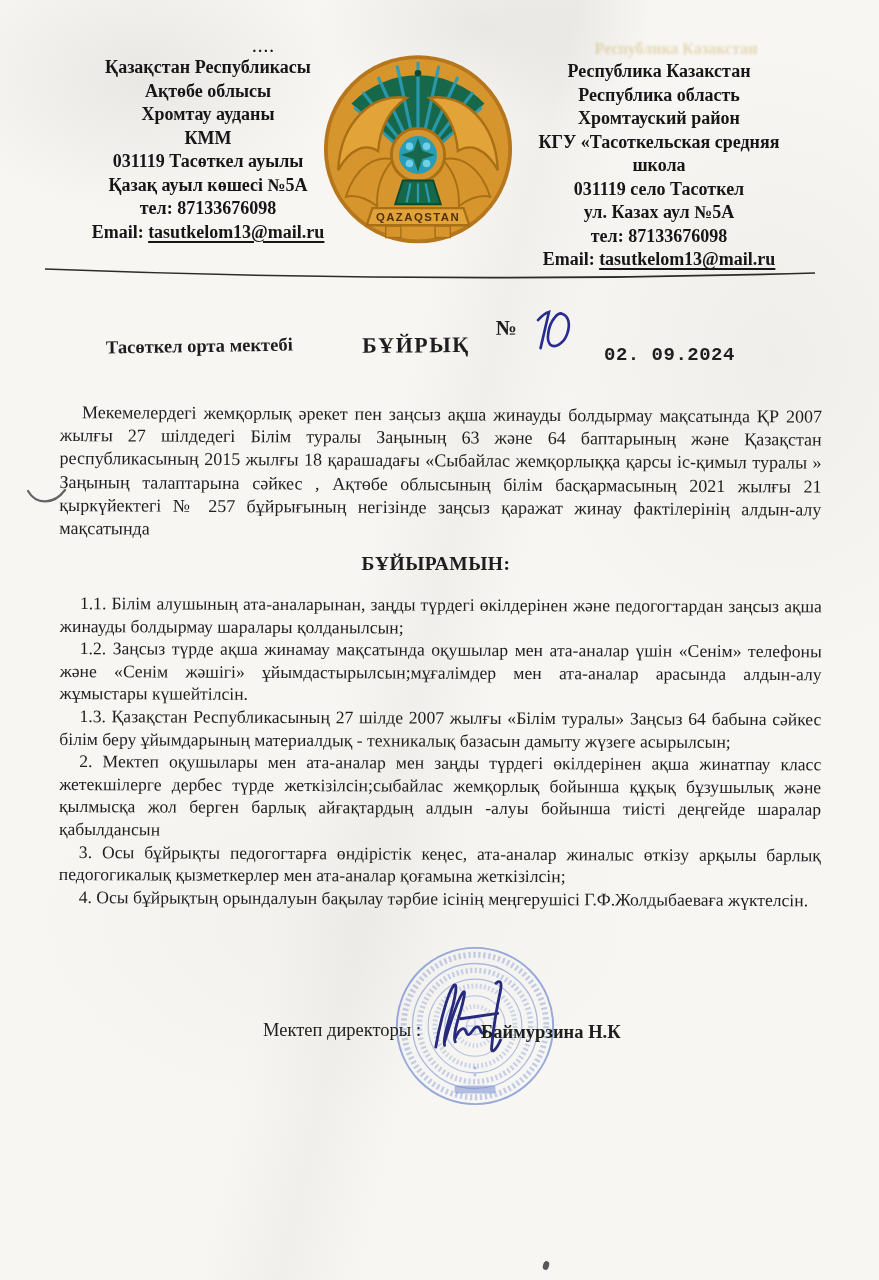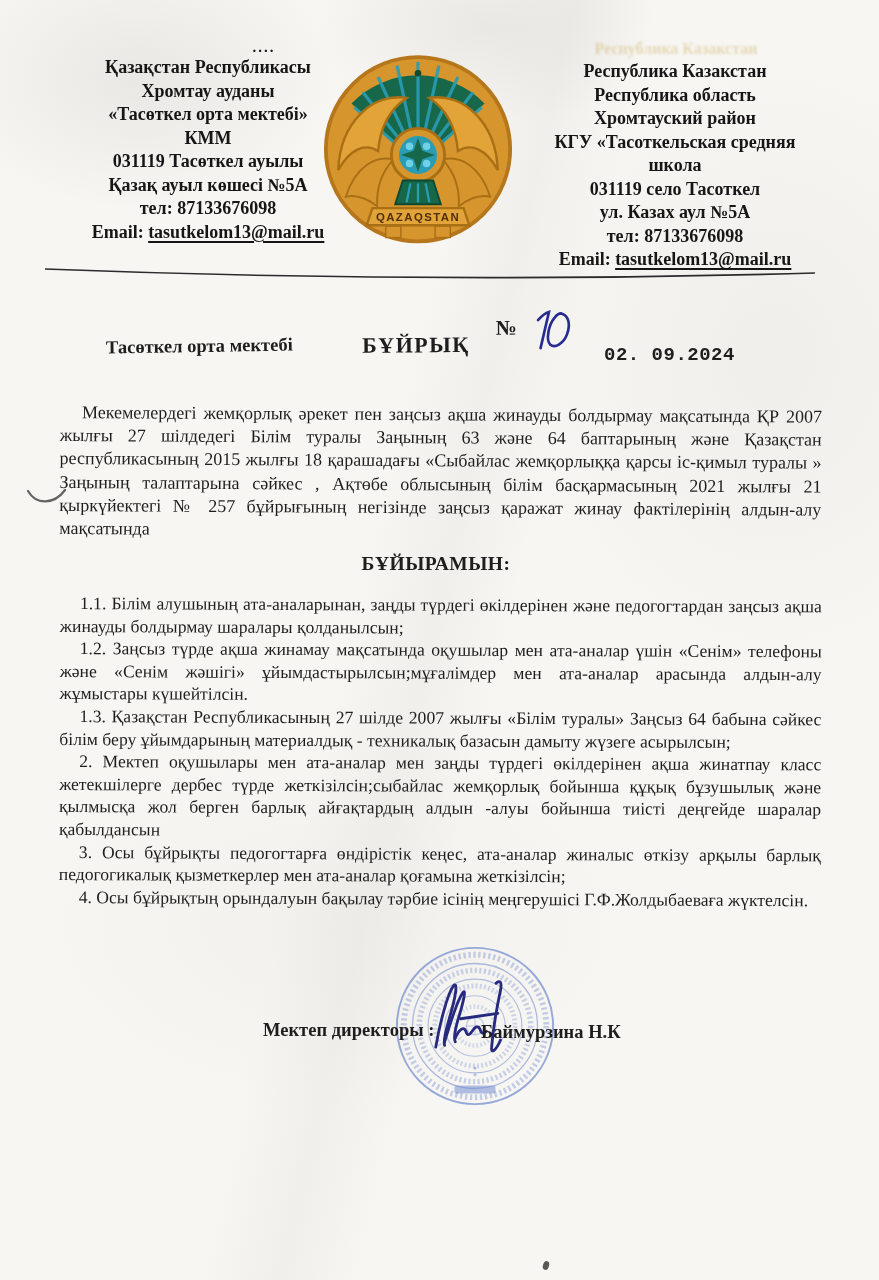--- a/index.html
+++ b/index.html
@@ -26,42 +26,42 @@
   .title-text{font-weight:bold;font-size:22px;letter-spacing:1.5px;margin-top:18px;}
   .num-sign{font-weight:bold;font-size:21px;margin-left:14px;padding-top:2px;}
   .byline-school{position:absolute;left:106px;top:336px;font-weight:bold;font-size:18.5px;transform:rotate(-0.9deg);}
   .byline-date{position:absolute;left:604px;top:344px;font-weight:bold;font-size:19px;letter-spacing:.5px;font-family:Liberation Mono, monospace;}
   .preamble{position:absolute;left:60px;top:401px;width:762px;margin:0;font-size:18px;line-height:23.2px;
             text-align:justify;text-indent:22px;transform:rotate(0.35deg);transform-origin:left top;}
   .resolve-heading{position:absolute;left:0;top:553px;width:872px;text-align:center;font-weight:bold;
                    font-size:19.5px;letter-spacing:.5px;}
   .items{position:absolute;left:60px;top:592px;width:762px;transform:rotate(0.25deg);transform-origin:left top;}
   .items p{margin:0;font-size:17.6px;line-height:22.6px;text-align:justify;text-indent:20px;}
-  .sig-role{position:absolute;left:263px;top:1020px;font-weight:bold;font-size:18.5px;z-index:4;}
+  .sig-role{position:absolute;left:263px;top:1020px;font-weight:normal;font-size:18.5px;z-index:4;}
   .sig-name{position:absolute;left:481px;top:1022px;font-weight:bold;font-size:18.5px;z-index:4;}
   .stamp{position:absolute;left:392px;top:942px;z-index:1;opacity:.82;filter:blur(.3px);}
   .signature-svg{position:absolute;left:418px;top:970px;z-index:3;}
   .emblem{position:absolute;left:323px;top:54px;}
   .rule-svg{position:absolute;left:0;top:255px;}
   .margin-mark{position:absolute;left:24px;top:486px;opacity:.85;}
   .ink-speck{position:absolute;left:543px;top:1261px;width:6px;height:9px;background:#3c3c3c;border-radius:50%;
              transform:rotate(18deg);opacity:.85;}
 </style>
 </head>
 <body>
 
 <div class="page">
 
   <div class="ghost">Республика Казакстан</div>
 
   <div class="hdr-block" style="left:55px;top:38px;width:306px;">
     <div class="hdr-dots">....</div>
     <div class="hdr-line">Қазақстан Республикасы</div>
+    <div class="hdr-line">Ақтөбе облысы</div>
     <div class="hdr-line">Хромтау ауданы</div>
-    <div class="hdr-line">«Тасөткел орта мектебі»</div>
     <div class="hdr-line">КММ</div>
     <div class="hdr-line">031119 Тасөткел ауылы</div>
     <div class="hdr-line">Қазақ ауыл көшесі №5А</div>
     <div class="hdr-line">тел: 87133676098</div>
     <div class="hdr-line">
       <span>Email:</span>
       <span class="email-addr">tasutkelom13@mail.ru</span>
     </div>
   </div>
 
@@ -104,21 +104,21 @@
       </g>
 
     <path d="M52 162 L148 162 L154 180 L46 180 Z" fill="#e2a338" stroke="#a96f15" stroke-width="2.5"></path>
     <text x="100" y="176" text-anchor="middle" font-family="Liberation Sans, sans-serif" font-size="12" font-weight="bold" letter-spacing="1.5" fill="#50300a">QAZAQSTAN</text>
 
     <rect x="66" y="181" width="16" height="12" fill="#d6952d" stroke="#a96f15" stroke-width="1.5"></rect>
     <rect x="118" y="181" width="16" height="12" fill="#d6952d" stroke="#a96f15" stroke-width="1.5"></rect>
     <circle cx="100" cy="20" r="3.5" fill="#0e4a30"></circle>
   </svg>
 
-  <div class="hdr-block" style="left:524px;top:60px;width:302px;">
+  <div class="hdr-block" style="left:508px;top:60px;width:302px;">
     <div class="hdr-line">Республика Казакстан</div>
     <div class="hdr-line">Республика область</div>
     <div class="hdr-line">Хромтауский район</div>
     <div class="hdr-line">КГУ «Тасоткельская средняя</div>
     <div class="hdr-line">школа</div>
     <div class="hdr-line">031119 село Тасоткел</div>
     <div class="hdr-line">ул. Казах аул №5А</div>
     <div class="hdr-line">тел: 87133676098</div>
     <div class="hdr-line">
       <span>Email:</span>

